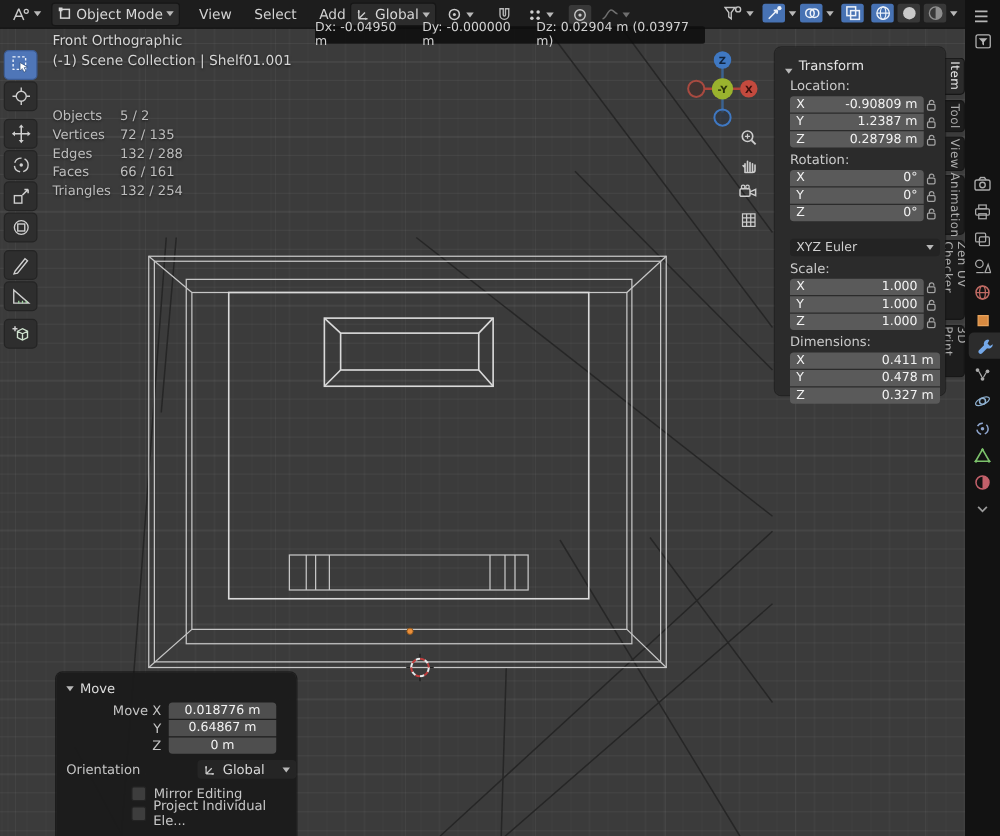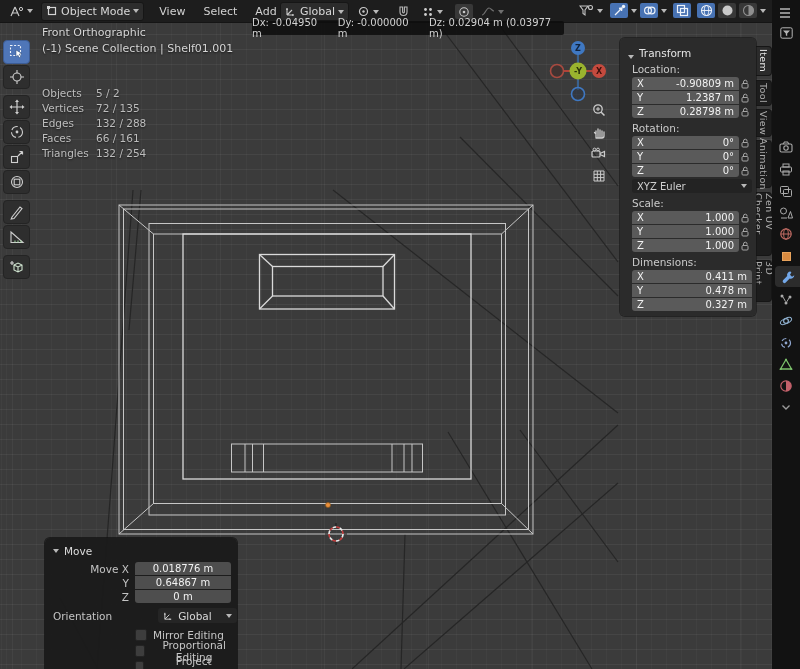--- a/index.html
+++ b/index.html
@@ -60,21 +60,21 @@
     background:rgba(42,42,42,0.97);border-radius:5px;box-sizing:border-box;
     font-size:10.5px;box-shadow:0 0 0 1px rgba(20,20,20,0.6);}
   .np-hdr{display:flex;align-items:flex-end;gap:5px;height:18px;padding:3px 0 0 8px;color:#e4e4e4;}
   .sec-label{margin:4px 0 2px 12px;height:12px;color:#cacaca;}
   .frow{display:flex;align-items:center;height:13px;margin:0 4px 1px 12px;}
   .field{flex:1;background:#5a5a5a;display:flex;justify-content:space-between;align-items:center;
     padding:0 5px;font-size:10px;color:#f2f2f2;height:13px;}
   .frow.top .field{border-radius:3px 3px 0 0;}
   .frow.bot .field{border-radius:0 0 3px 3px;}
   .lockcol{width:13px;display:flex;justify-content:center;}
-  .dropdown{display:flex;align-items:center;height:14px;margin:2px 4px 2px 12px;background:#232323;
+  .dropdown{display:flex;align-items:center;height:14px;margin:14px 4px 2px 12px;background:#232323;
     border-radius:3px;padding:0 5px;color:#d0d0d0;font-size:10px;justify-content:space-between;}
 
   
   .ntabs{position:absolute;left:756px;top:0;width:17px;z-index:17;}
   .ntab{position:absolute;left:0;width:16px;background:#1d1d1d;color:#adadad;font-size:9.5px;
     border-radius:0 4px 4px 0;display:flex;align-items:center;justify-content:center;
     writing-mode:vertical-rl;letter-spacing:0.4px;box-sizing:border-box;border:1px solid #161616;border-left:none;}
   .ntab.active{background:#2b2b2b;color:#e8e8e8;}
 
   
@@ -82,27 +82,27 @@
   .picon{position:absolute;left:5px;width:18px;height:18px;display:flex;align-items:center;justify-content:center;}
   .picon.active{left:3px;width:25px;background:#2c2c2c;border-radius:4px 0 0 4px;}
 
   
   .mpanel{position:absolute;left:45px;top:538px;width:192px;height:131px;z-index:18;
     background:rgba(26,26,26,0.95);border-radius:5px 5px 0 0;font-size:10.5px;box-sizing:border-box;
     box-shadow:0 0 0 1px rgba(15,15,15,0.7);}
   .mp-hdr{display:flex;align-items:center;gap:5px;height:17px;padding:4px 0 0 8px;color:#dcdcdc;}
   .mrow{display:flex;align-items:center;height:13px;margin-bottom:1px;}
   .mlabel{width:84px;text-align:right;padding-right:6px;color:#c4c4c4;}
-  .mfield{width:96px;height:13px;background:#4e4e4e;color:#f2f2f2;font-size:10px;
+  .mfield{width:86px;height:13px;background:#4e4e4e;color:#f2f2f2;font-size:10px;
     display:flex;align-items:center;justify-content:center;}
   .mrow.top .mfield{border-radius:3px 3px 0 0;}
   .mrow.bot .mfield{border-radius:0 0 3px 3px;}
   .mdrop{width:96px;height:15px;background:#252525;border-radius:3px;display:flex;align-items:center;
     gap:4px;padding:0 5px;box-sizing:border-box;color:#d8d8d8;}
-  .cbrow{display:flex;align-items:center;height:15px;margin-top:1px;padding-left:90px;color:#c6c6c6;text-align:center;}
+  .cbrow{display:flex;align-items:center;height:15px;margin-top:1px;padding-left:60px;color:#c6c6c6;}
   .cbox{width:10px;height:10px;background:#3d3d3d;border:1px solid #232323;border-radius:2px;margin-right:6px;}
   svg text{font-family:"DejaVu Sans",sans-serif;}
 </style>
 </head>
 <body>
 
 <div class="app">
 
   <svg class="scene" width="800" height="669">
 
@@ -690,21 +690,17 @@
         <span style="flex:1;">Global</span>
         <span class="chev"></span>
       </span>
     </div>
     <div class="cbrow" style="margin-top:4px;">
       <span class="cbox"></span>
       <span>Mirror Editing</span>
     </div>
     <div class="cbrow">
       <span class="cbox"></span>
-      <span>Proportional Editing</span>
-    </div>
-    <div class="cbrow">
-      <span class="cbox"></span>
       <span>Project Individual Ele...</span>
     </div>
   </div>
 
 </div>
 
 </body></html>

